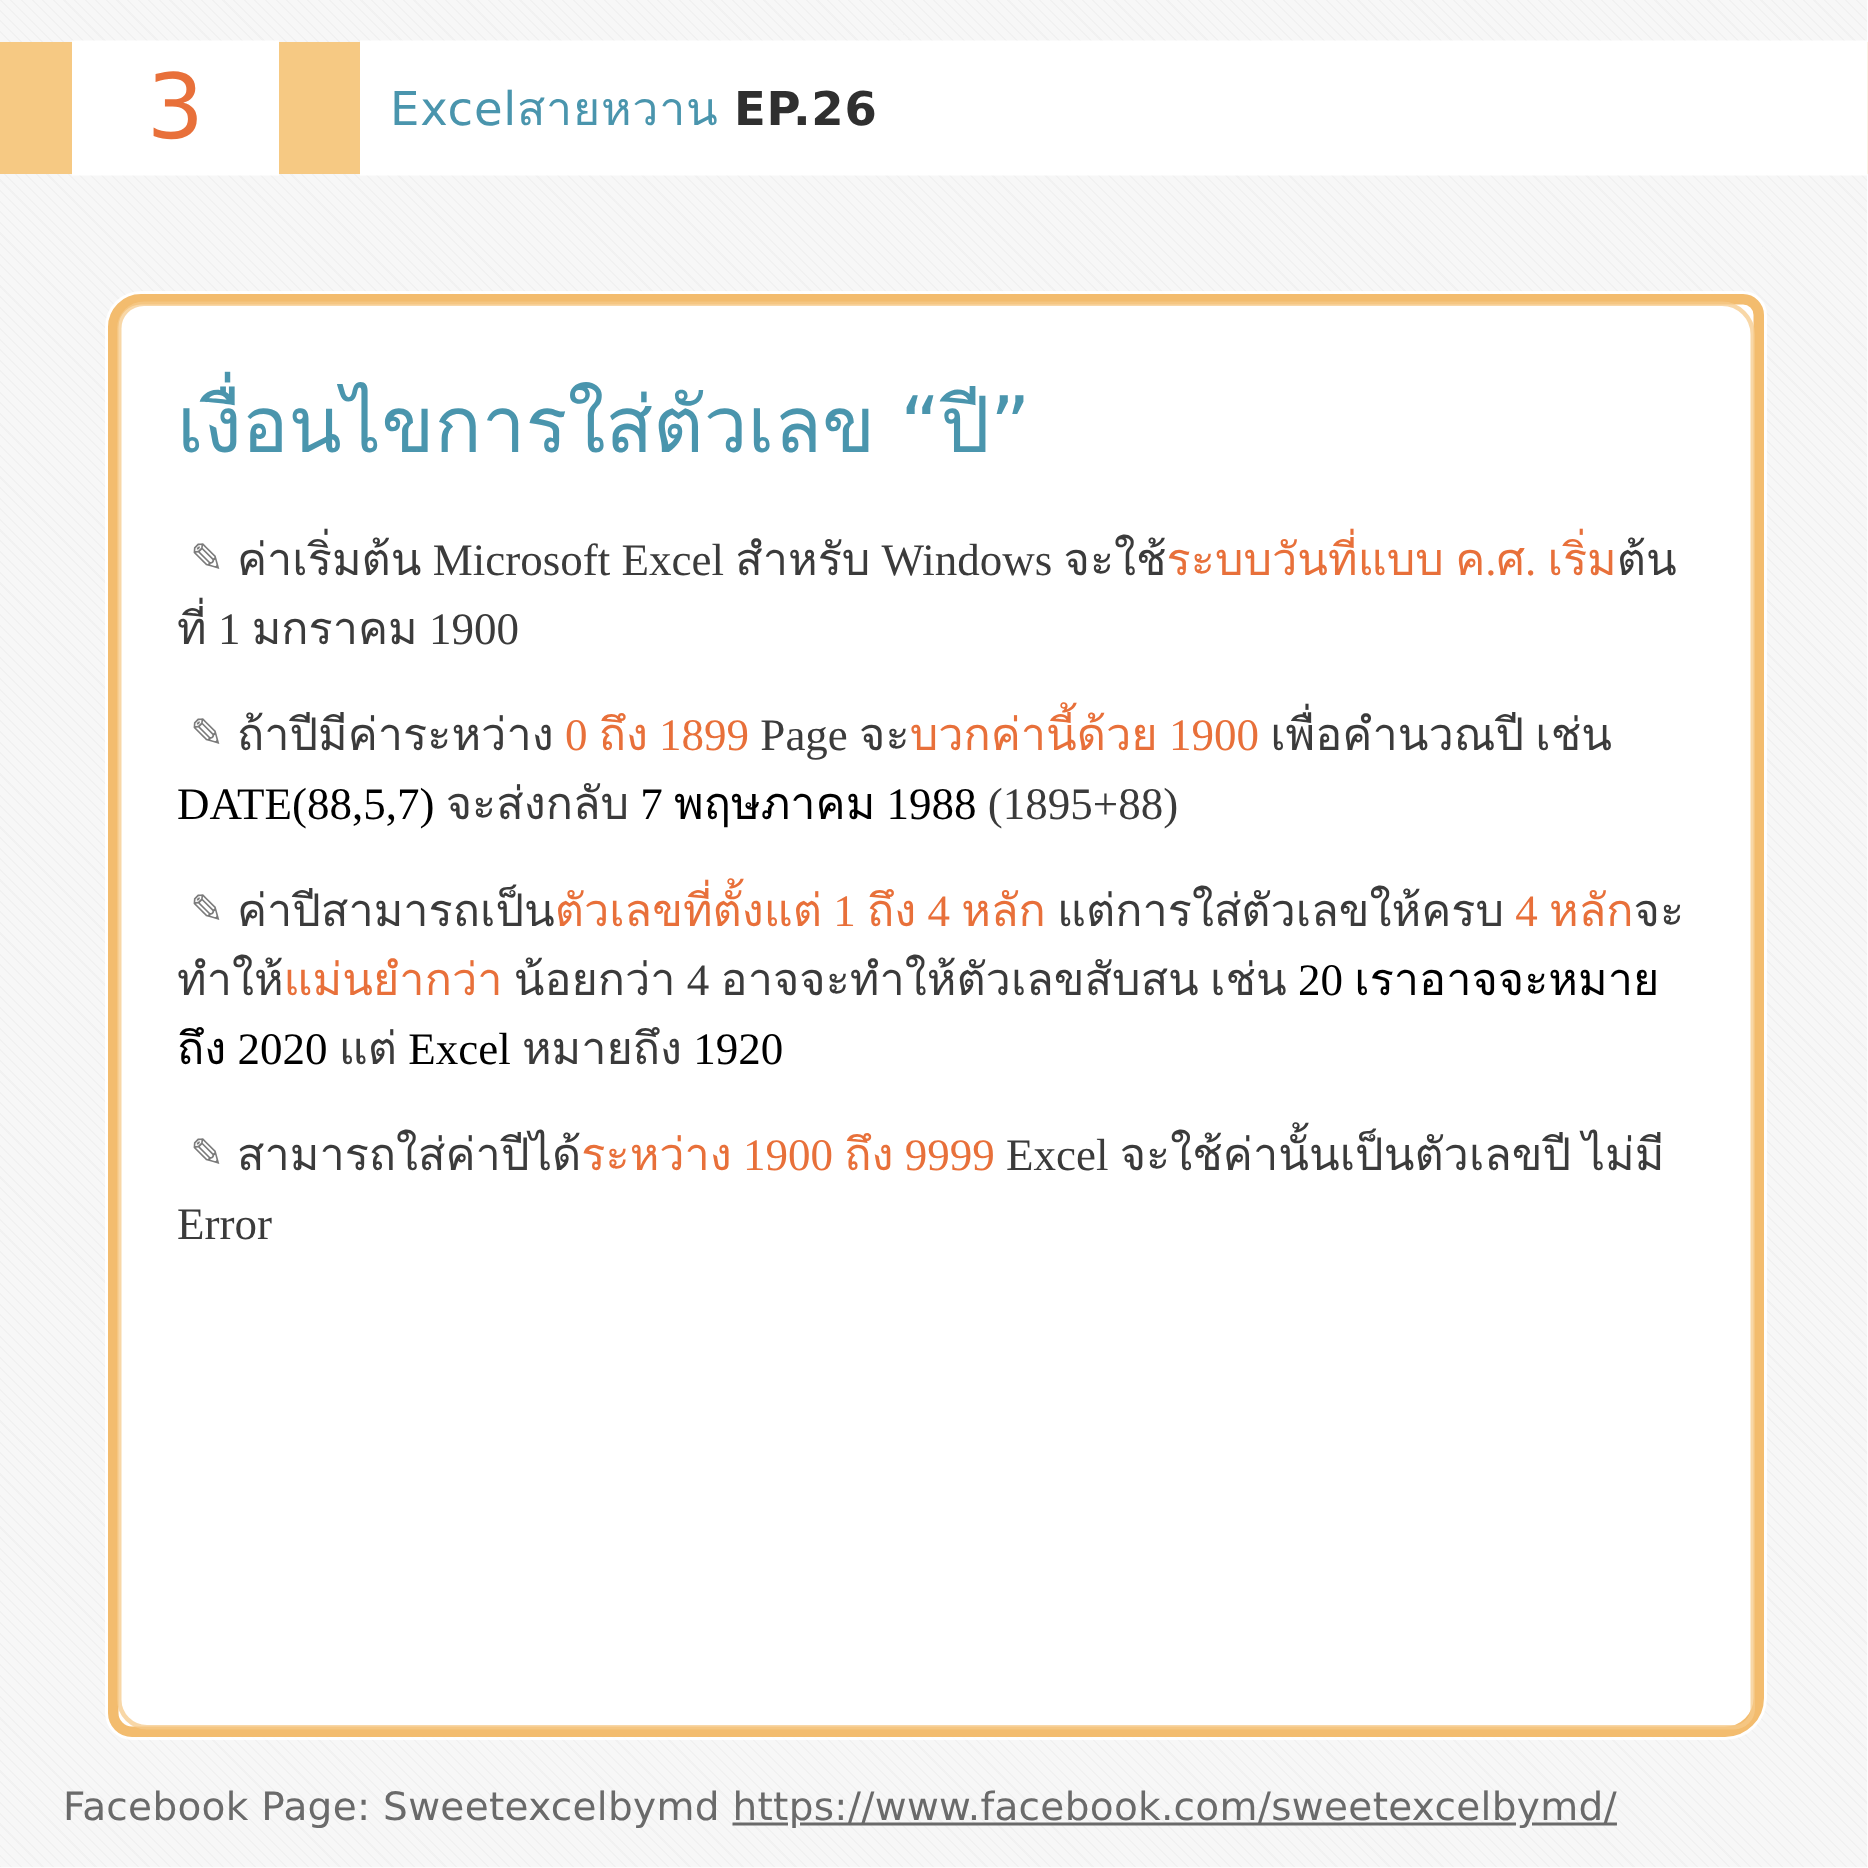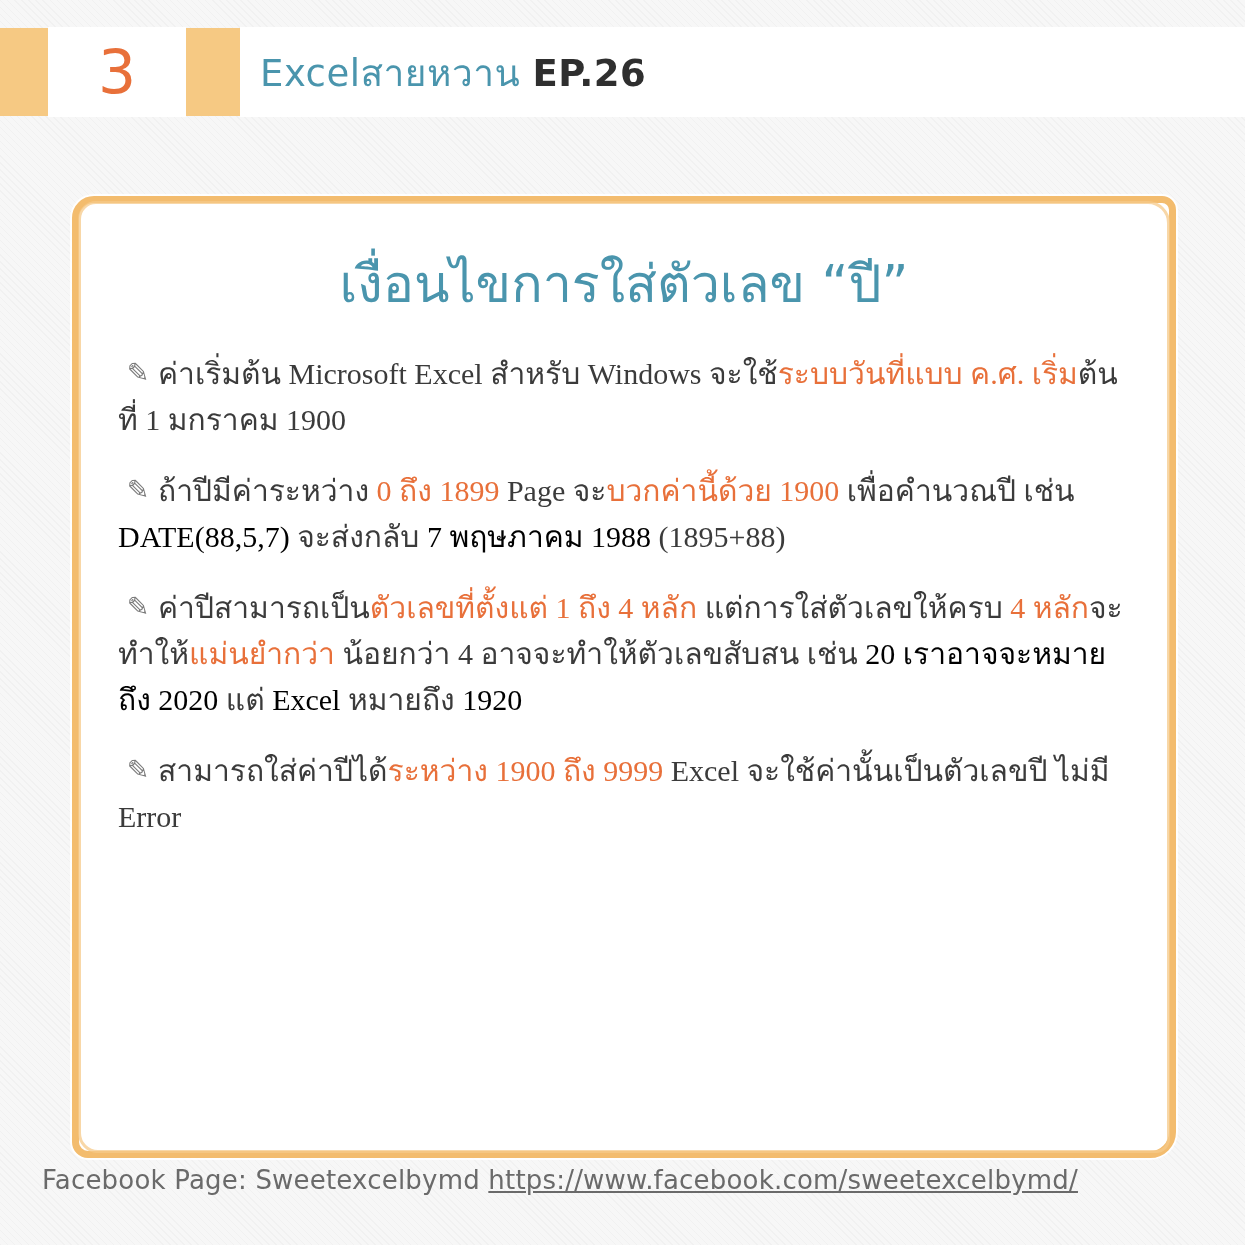--- a/index.html
+++ b/index.html
@@ -67,21 +67,21 @@
     left: 240px;
     top: 27px;
     width: 1005px;
     height: 90px;
     background: #ffffff;
     display: flex;
     align-items: center;
   }
   .title-text {
     font-family: "DejaVu Sans", sans-serif;
-    font-size: 37px;
+    font-size: 31px;
     color: #4a95ad;
     padding-left: 20px;
     letter-spacing: 0.5px;
   }
   .title-text .ep {
     color: #2f2f2f;
     font-weight: bold;
   }
 
   
@@ -110,21 +110,20 @@
   }
   .card-inner {
     position: absolute;
     left: 0; top: 0; right: 0; bottom: 0;
     padding: 38px 46px 20px 46px;
     box-sizing: border-box;
     overflow: hidden;
   }
 
   .card-title {
-    text-align: center;
     font-family: "DejaVu Sans", sans-serif;
     font-size: 52px;
     color: #4a95ad;
     margin: 18px 0 34px 0;
     line-height: 1.25;
   }
 
   .para {
     font-family: Liberation Serif, serif;
     font-size: 30px;
@@ -145,20 +144,21 @@
   .teal   { color: #000000; }
 
   
   .footer {
     position: absolute;
     left: 0;
     bottom: 0;
     width: 1245px;
     height: 80px;
     display: flex;
+    align-items: center;
   }
   .footer-text {
     font-family: "DejaVu Sans", sans-serif;
     font-size: 26px;
     color: #6a6a6a;
     padding-left: 42px;
     letter-spacing: .2px;
   }
   .footer-text a {
     color: #6a6a6a;

